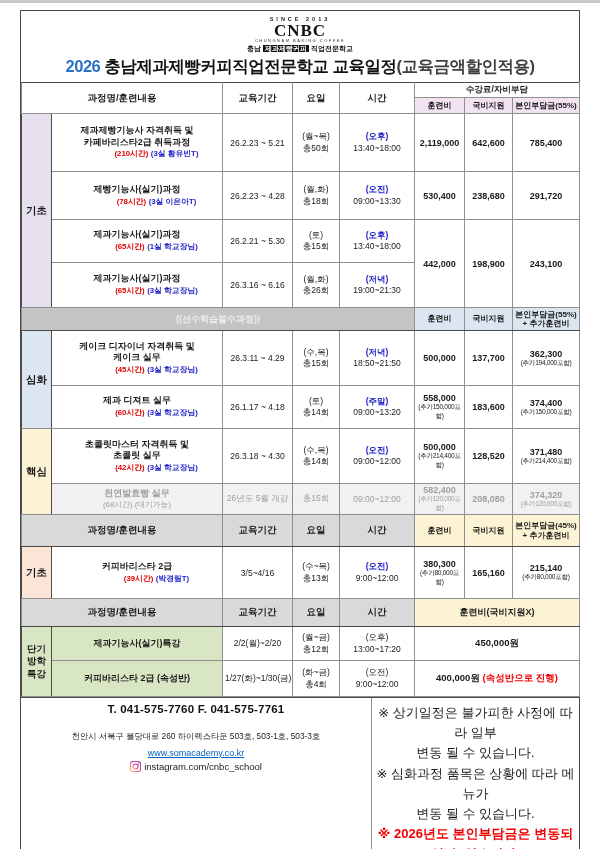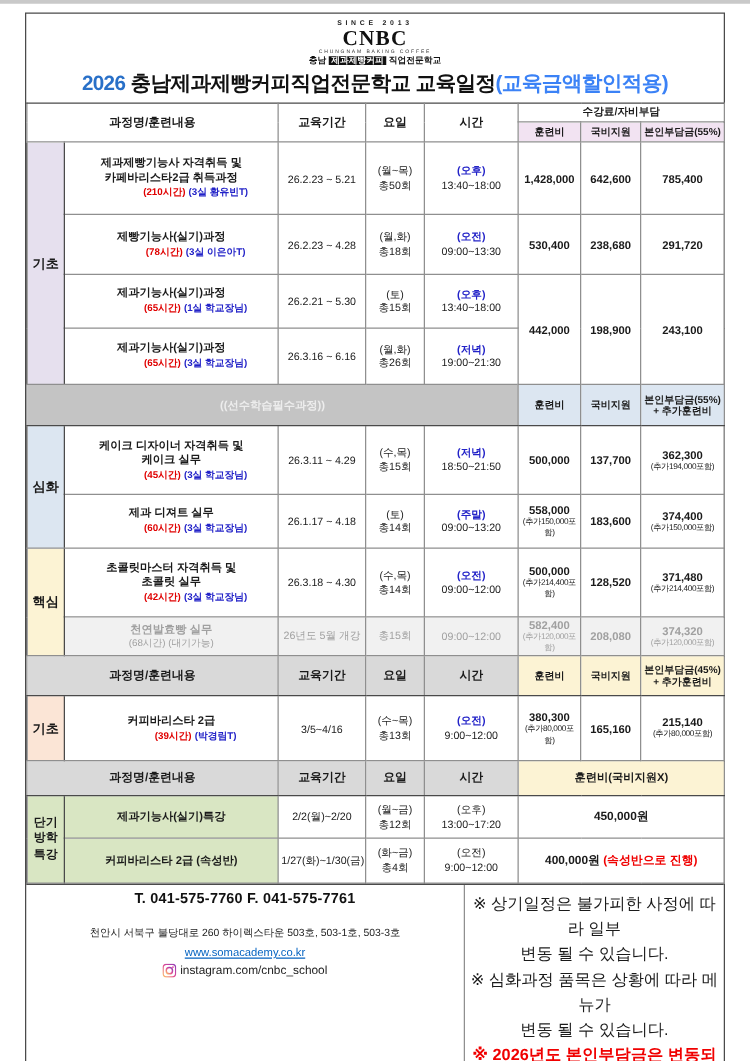--- a/index.html
+++ b/index.html
@@ -8,21 +8,21 @@
   .outer{width:558px;margin:7px auto 0;border:1.5px solid #4a4a4a;background:#fff;}
   
   .logo-wrap{text-align:center;padding-top:5px;line-height:1.1;}
   .since{font-size:5.5px;letter-spacing:3px;color:#222;font-weight:bold;}
   .cnbc{font-family:"Liberation Serif","DejaVu Serif",serif;font-size:17px;font-weight:bold;color:#111;letter-spacing:1px;line-height:1;text-align:center;}
   .cnbc-sub{font-size:4px;letter-spacing:1.5px;color:#333;}
   .school-line{font-size:7px;font-weight:bold;color:#111;margin-top:2px;}
   .school-line .rev{background:#111;color:#fff;padding:0 2px;}
   .main-title{text-align:center;font-size:16.5px;font-weight:bold;color:#111;padding:3px 0 4px;letter-spacing:-0.5px;}
   .main-title .yr{color:#2970c8;}
-  .main-title .red{color:#3b82f6;}
+  .main-title .red{color:#404040;}
   
   table{border-collapse:collapse;table-layout:fixed;width:558px;}
   td{border:1px solid #8f8f8f;text-align:center;vertical-align:middle;padding:1px 2px;font-size:8.5px;color:#1a1a1a;overflow:hidden;}
   .hd{font-weight:bold;font-size:9.5px;background:#fff;}
   .hd-sm{font-weight:bold;font-size:8px;}
   .lav{background:#f2e3f2;}
   .blue-bg{background:#dce6f1;}
   .gray-bg{background:#d9d9d9;}
   .yellow-bg{background:#fcf3d4;}
   .peach-bg{background:#fbe5d6;}
@@ -103,21 +103,21 @@
           </td>
       <td>26.2.23 ~ 5.21</td>
       <td class="two-line">
             <div>(월~목)</div>
             <div>총50회</div>
           </td>
       <td class="two-line">
             <div class="time-blue">(오후)</div>
             <div>13:40~18:00</div>
           </td>
-      <td class="fee">1,428,000</td>
+      <td class="fee">2,119,000</td>
       <td class="fee">642,600</td>
       <td class="fee">785,400</td>
     </tr>
 
     <tr style="height:48px">
       <td class="cname dashed-top">
             <div>제빵기능사(실기)과정</div>
             <div><span class="sub-red">(78시간)</span> <span class="sub-blue">(3실 이은아T)</span></div>
           </td>
       <td class="dashed-top">26.2.23 ~ 4.28</td>
@@ -162,21 +162,21 @@
       <td class="two-line dashed-top">
             <div>(월,화)</div>
             <div>총26회</div>
           </td>
       <td class="two-line dashed-top">
             <div class="time-blue">(저녁)</div>
             <div>19:00~21:30</div>
           </td>
     </tr>
 
-    <tr style="height:33px">
+    <tr style="height:23px">
       <td colspan="5" class="band">((선수학습필수과정))</td>
       <td class="band-hd blue-bg">훈련비</td>
       <td class="band-hd blue-bg">국비지원</td>
       <td class="band-hd blue-bg">본인부담금(55%) + 추가훈련비</td>
     </tr>
 
     <tr style="height:55px">
       <td rowspan="2" class="sec-label blue-bg">심화</td>
       <td class="cname">
             <div>케이크 디자이너 자격취득 및</div>

